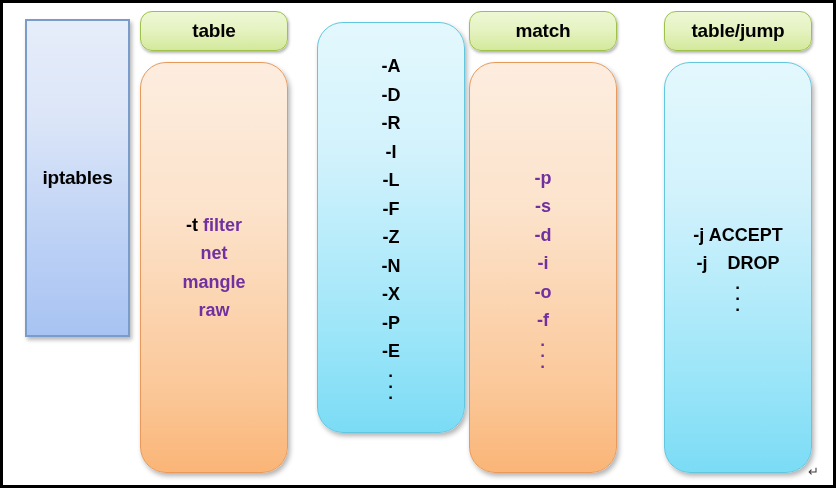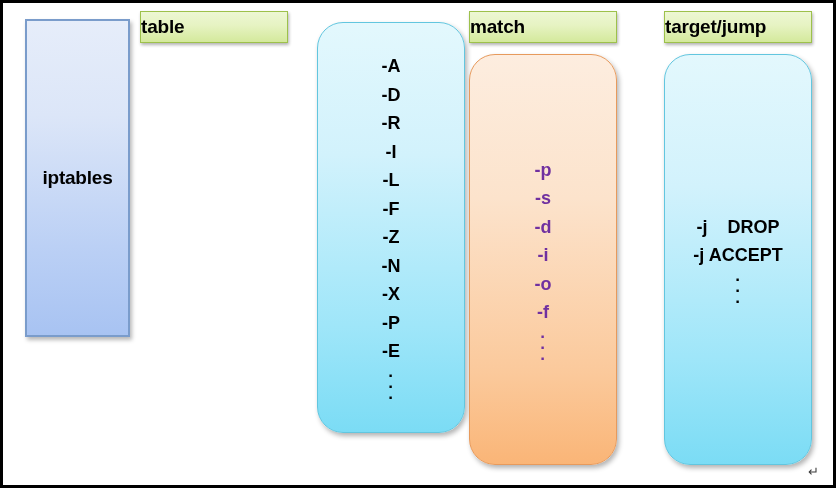--- a/index.html
+++ b/index.html
@@ -48,28 +48,28 @@
     top: 8px;
     width: 148px;
   }
   .col-1 { left: 137px; }
   .col-2 { left: 314px; }
   .col-3 { left: 466px; }
   .col-4 { left: 661px; }
 
   .col-header {
     box-sizing: border-box;
-    height: 32px;
+    height: 40px;
     border: 1.5px solid #9DC14B;
-    border-radius: 0;
+    border-radius: 12px;
     background: linear-gradient(to bottom, #EDF7D4 0%, #E6F3C2 45%, #D4E99C 100%);
     box-shadow: 1px 2px 3px rgba(0,0,0,0.3);
     display: flex;
     align-items: center;
-    justify-content: flex-start;
+    justify-content: center;
   }
   .col-header-label {
     font-size: 19px;
     font-weight: bold;
     color: #000000;
     letter-spacing: -0.2px;
   }
 
   .col-body {
     box-sizing: border-box;
@@ -127,20 +127,26 @@
 
 <div id="canvas">
 
   <div class="iptables-box">
     <span class="iptables-label">iptables</span>
   </div>
 
   <div class="col col-1">
     <div class="col-header">
       <span class="col-header-label">table</span>
+    </div>
+    <div class="col-body body-orange">
+      <div class="item"><span class="ink-black">-t </span><span class="ink-purple">filter</span></div>
+      <div class="item ink-purple">net</div>
+      <div class="item ink-purple">mangle</div>
+      <div class="item ink-purple">raw</div>
     </div>
   </div>
 
   <div class="col col-2">
     <div class="col-body body-cyan">
       <div class="item ink-black">-A</div>
       <div class="item ink-black">-D</div>
       <div class="item ink-black">-R</div>
       <div class="item ink-black">-I</div>
       <div class="item ink-black">-L</div>
@@ -172,25 +178,25 @@
       <div class="dots dots-purple">
         <span>·</span>
         <span>·</span>
         <span>·</span>
       </div>
     </div>
   </div>
 
   <div class="col col-4">
     <div class="col-header">
-      <span class="col-header-label">target/jump</span>
+      <span class="col-header-label">table/jump</span>
     </div>
     <div class="col-body body-cyan">
+      <div class="item ink-black"><span>-j </span><span>ACCEPT</span></div>
       <div class="item ink-black"><span>-j </span><span>   DROP</span></div>
-      <div class="item ink-black"><span>-j </span><span>ACCEPT</span></div>
       <div class="dots">
         <span>·</span>
         <span>·</span>
         <span>·</span>
       </div>
     </div>
   </div>
 
   <span class="return-mark">↵</span>
 

